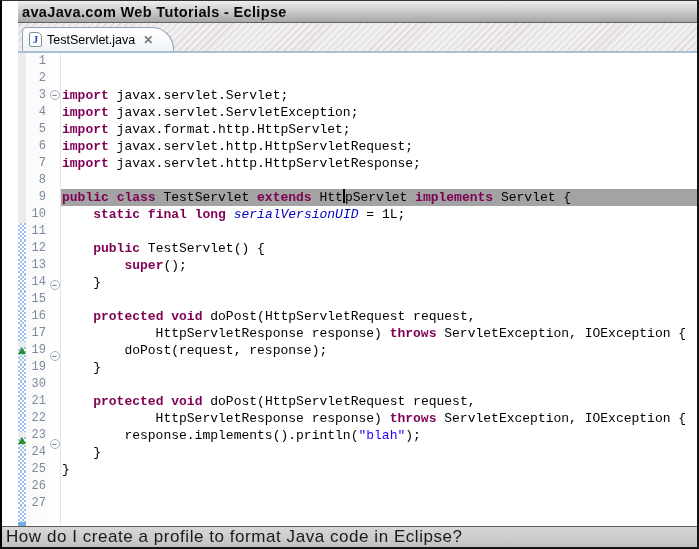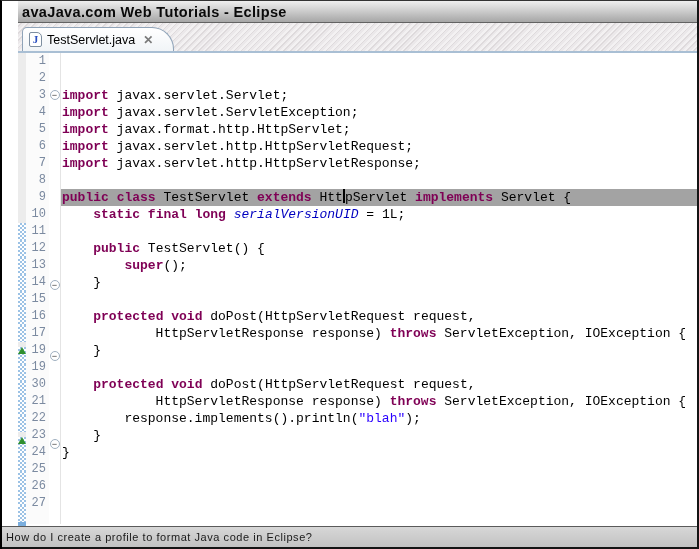--- a/index.html
+++ b/index.html
@@ -77,21 +77,21 @@
   .f { color:#0000c0; font-style:italic; }
   .p { color:#000; }
   .caret { display:inline-block; width:2px; height:14px; background:#000; vertical-align:-2px; }
   
   .statusbar {
     position:absolute; left:0; right:0; bottom:0; height:23px;
     display:flex; align-items:center; padding-left:4px;
     background:linear-gradient(#d7d7d7,#c2c2c2);
     border-top:1px solid #5a5a5a; border-bottom:2px solid #141414;
   }
-  .statusbar .status-text { font-size:11px; color:#1a1a1a; letter-spacing:.55px; white-space:nowrap; }
+  .statusbar .status-text { font-size:17px; color:#1a1a1a; letter-spacing:.55px; white-space:nowrap; }
 </style>
 </head>
 <body>
 
 <div class="window">
 
   <div class="titlebar">
     <span class="title-text">avaJava.com Web Tutorials - Eclipse</span>
   </div>
 
@@ -215,20 +215,21 @@
         <div class="code-line"></div>
         <div class="code-line hl"><span class="k">public</span><span class="p"> </span><span class="k">class</span><span class="p"> TestServlet </span><span class="k">extends</span><span class="p"> Htt</span><span class="caret"></span><span class="p">pServlet </span><span class="k">implements</span><span class="p"> Servlet {</span></div>
         <div class="code-line"><span class="p">    </span><span class="k">static</span><span class="p"> </span><span class="k">final</span><span class="p"> </span><span class="k">long</span><span class="p"> </span><span class="f">serialVersionUID</span><span class="p"> = 1L;</span></div>
         <div class="code-line"></div>
         <div class="code-line"><span class="p">    </span><span class="k">public</span><span class="p"> TestServlet() {</span></div>
         <div class="code-line"><span class="p">        </span><span class="k">super</span><span class="p">();</span></div>
         <div class="code-line"><span class="p">    }</span></div>
         <div class="code-line"></div>
         <div class="code-line"><span class="p">    </span><span class="k">protected</span><span class="p"> </span><span class="k">void</span><span class="p"> doPost(HttpServletRequest request,</span></div>
         <div class="code-line"><span class="p">            HttpServletResponse response) </span><span class="k">throws</span><span class="p"> ServletException, IOException {</span></div>
+        <div class="code-line"><span class="p">        doPost(request, response);</span></div>
         <div class="code-line"><span class="p">    }</span></div>
         <div class="code-line"></div>
         <div class="code-line"><span class="p">    </span><span class="k">protected</span><span class="p"> </span><span class="k">void</span><span class="p"> doPost(HttpServletRequest request,</span></div>
         <div class="code-line"><span class="p">            HttpServletResponse response) </span><span class="k">throws</span><span class="p"> ServletException, IOException {</span></div>
         <div class="code-line"><span class="p">        response.implements().println(</span><span class="s">"blah"</span><span class="p">);</span></div>
         <div class="code-line"><span class="p">    }</span></div>
         <div class="code-line"><span class="p">}</span></div>
       </div>
   </div>
 

